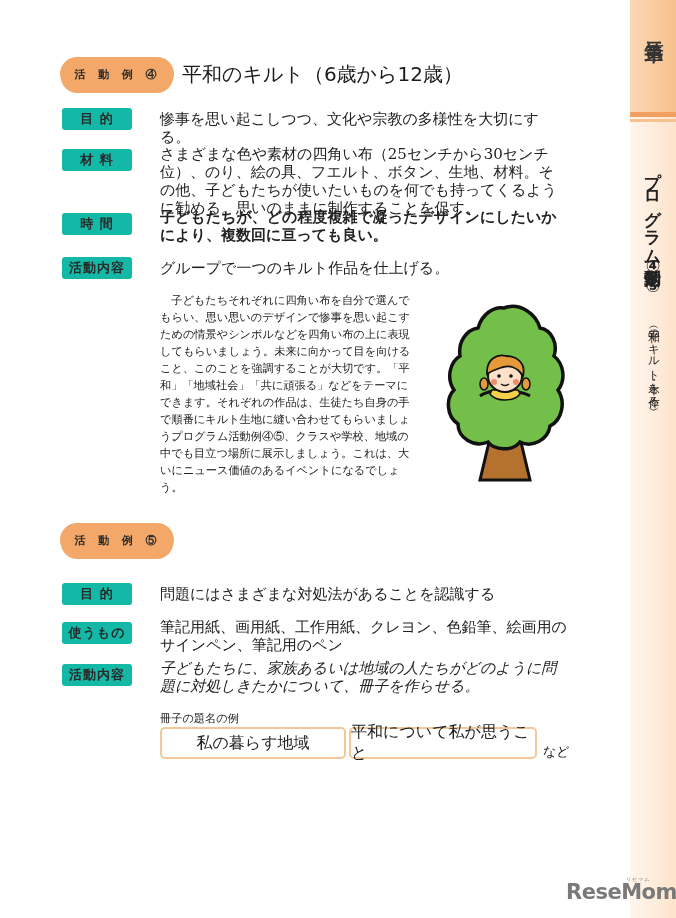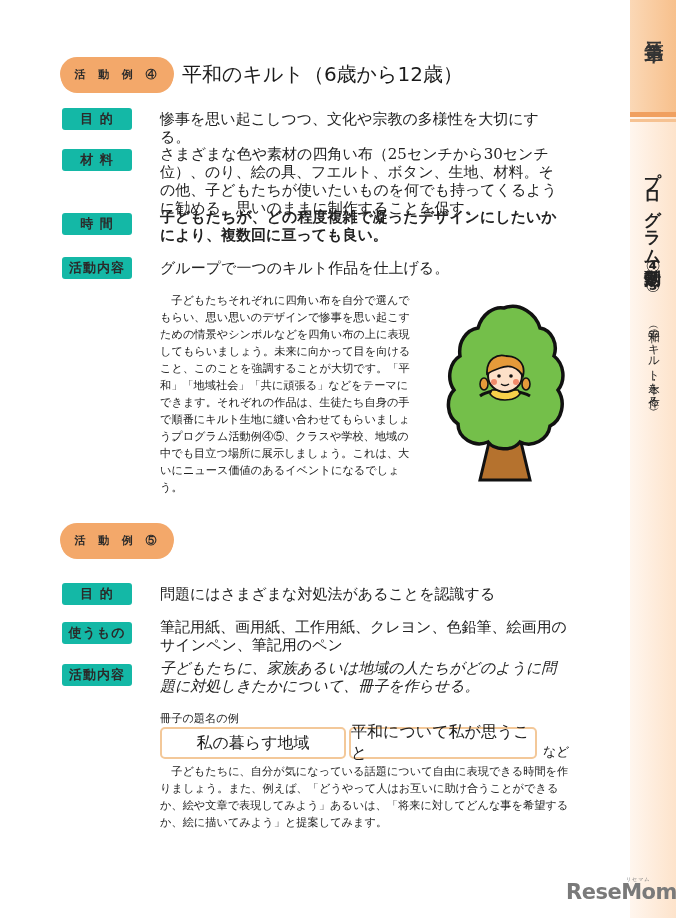--- a/index.html
+++ b/index.html
@@ -125,19 +125,18 @@
   <div class="row" style="top:664px;">
     <div class="label">活動内容</div>
     <div class="row-text" style="top:-5px;font-style:italic;">子どもたちに、家族あるいは地域の人たちがどのように問題に対処しきたかについて、冊子を作らせる。</div>
   </div>
 
   <div class="example-label">冊子の題名の例</div>
   <div class="ex-box" style="left:160px; width:182px;">私の暮らす地域</div>
   <div class="ex-box" style="left:349px; width:184px;">平和について私が思うこと</div>
   <div class="nado">など</div>
 
-  <div class="para" style="left:160px; top:763px; width:410px;">子どもたちに、自分が気になっている話題について自由に表現できる時間を作りましょう。また、例えば、「どうやって人はお互いに助け合うことができるか、絵や文章で表現してみよう」あるいは、「将来に対してどんな事を希望するか、絵に描いてみよう」と提案してみます。</div>
 
   <div class="logo">
     <span>ReseMom</span>
     <small>リセマム</small>
   </div>
 </div>
 
 </body></html>

